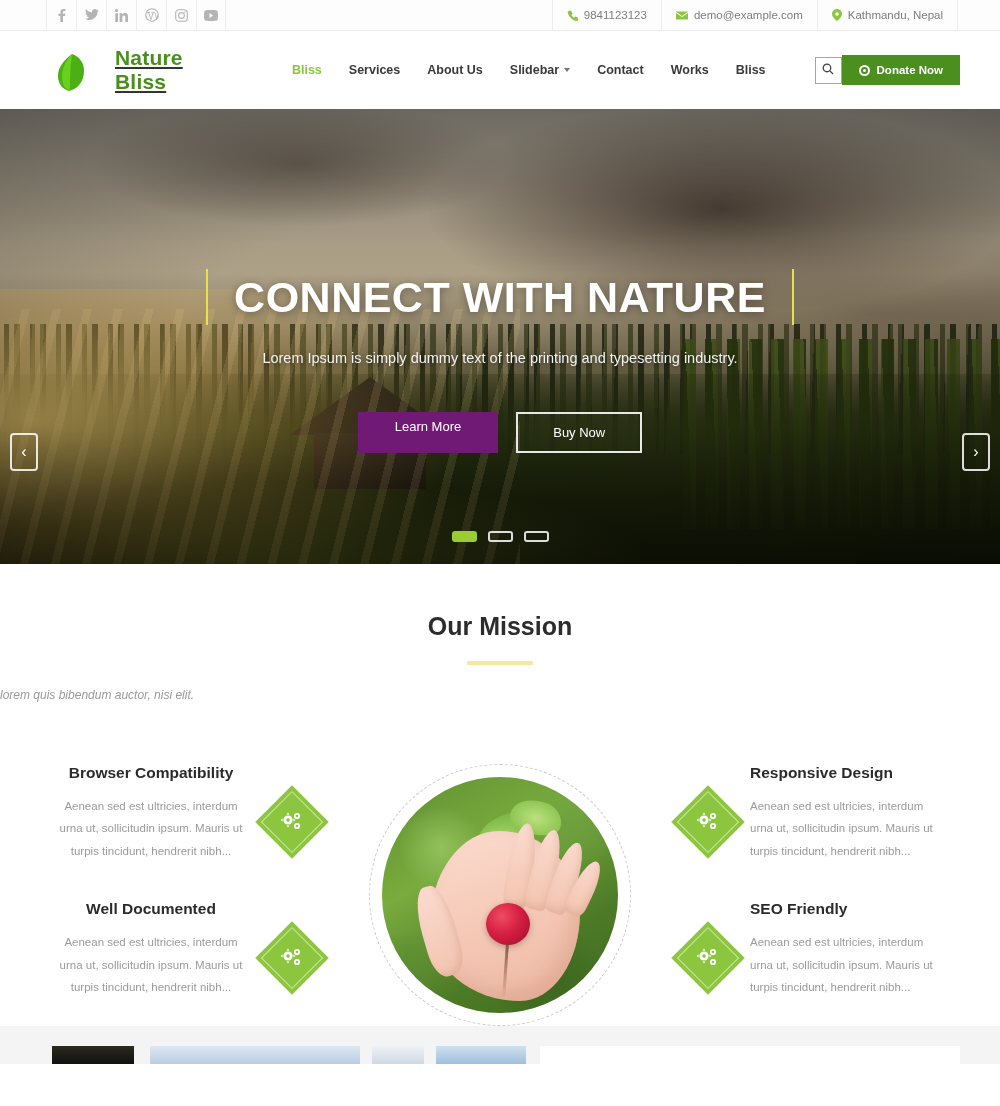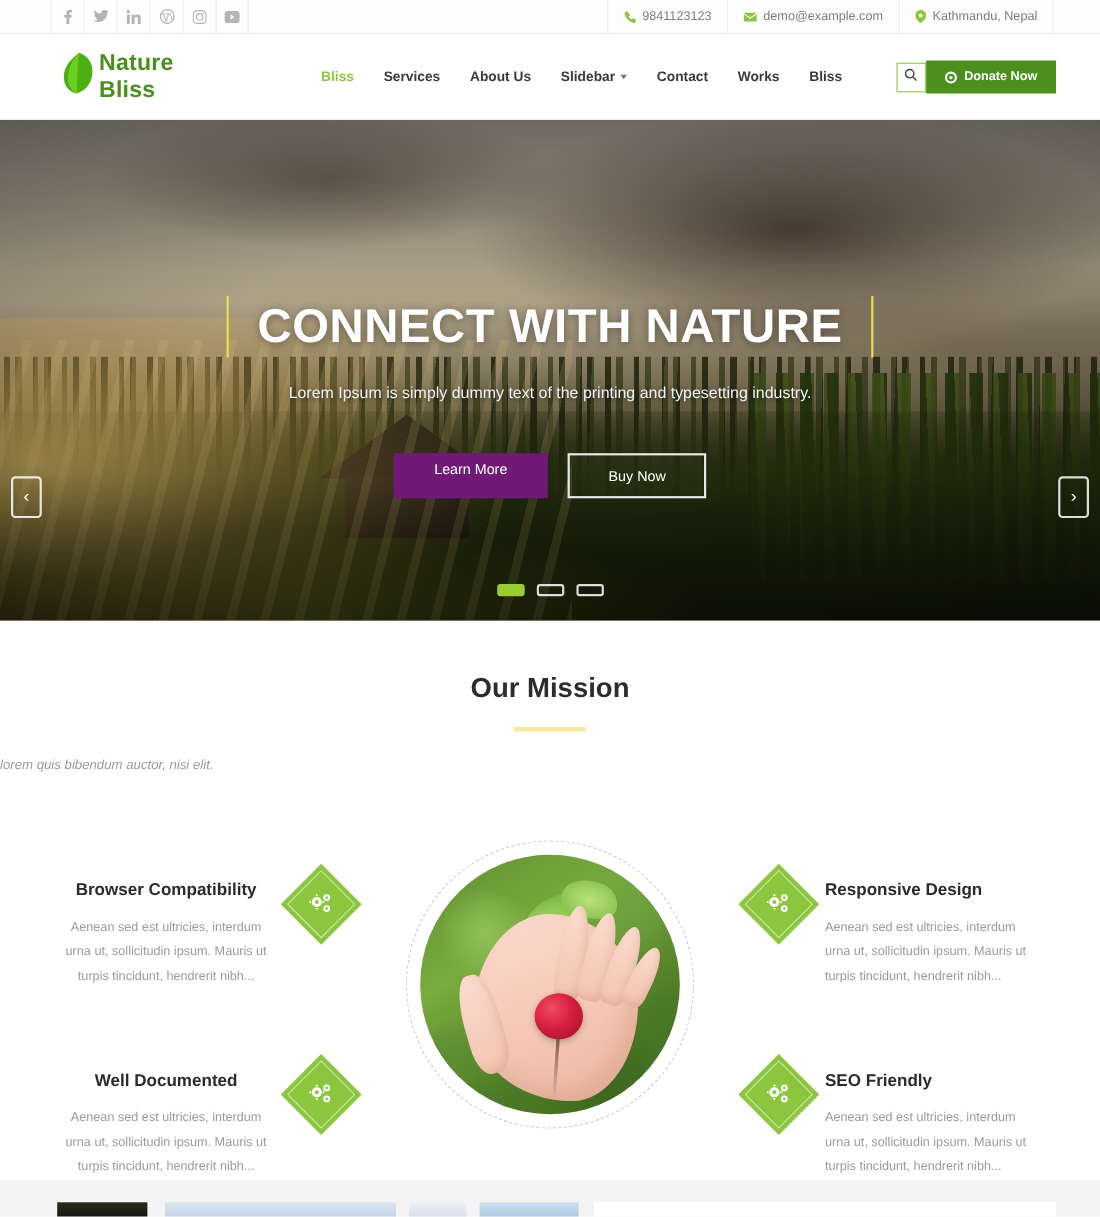--- a/index.html
+++ b/index.html
@@ -43,21 +43,21 @@
   .contact-item:last-child { border-right:1px solid #ededed; margin-right:42px; }
   .contact-item .ci { color:#8cc63e; display:flex; align-items:center; }
 
   
   .header {
     height:78px;
     background:#fff;
     display:flex; align-items:center;
     padding:0 40px 0 52px;
   }
-  .brand { display:flex; align-items:flex-start; gap:0; }
+  .brand { display:flex; align-items:flex-end; gap:25px;text-decoration:underline; }
   .brand-mark { width:38px; height:42px; position:relative; }
   .brand-name {
     font-size:21px; font-weight:bold; color:#4a8f1e; letter-spacing:0.2px;
   }
   .nav { display:flex; align-items:center; gap:27px; margin-left:106px; }
   .nav-item {
     font-size:12.5px; font-weight:bold; color:#3a3a3a;
     display:flex; align-items:center; gap:5px;
     white-space:nowrap;
   }
@@ -218,21 +218,21 @@
   .feat-col { width:270px; display:flex; flex-direction:column; gap:38px; }
   .feat-col.left { align-items:flex-end; }
   .feat-col.right { align-items:flex-start; }
   .feat-row { display:flex; gap:16px; width:100%; }
   .feat-col.left .feat-row { flex-direction:row; }
   .feat-col.right .feat-row { flex-direction:row; }
   .feat-text { flex:1; }
   .feat-col.left .feat-text { text-align:center; }
   .feat-col.right .feat-text { text-align:left; }
   .feat-title {
-    font-size:15.5px; font-weight:bold; color:#2b2b2b; margin-bottom:13px;margin-top:37px;
+    font-size:15.5px; font-weight:bold; color:#2b2b2b; margin-bottom:13px;
   }
   .feat-desc {
     font-size:11.5px; line-height:1.95; color:#9b9b9b;
   }
   .diamond {
     width:52px; height:52px; flex:0 0 52px;
     background:#8cc63e;
     transform:rotate(45deg);
     margin-top:32px;
     position:relative;

